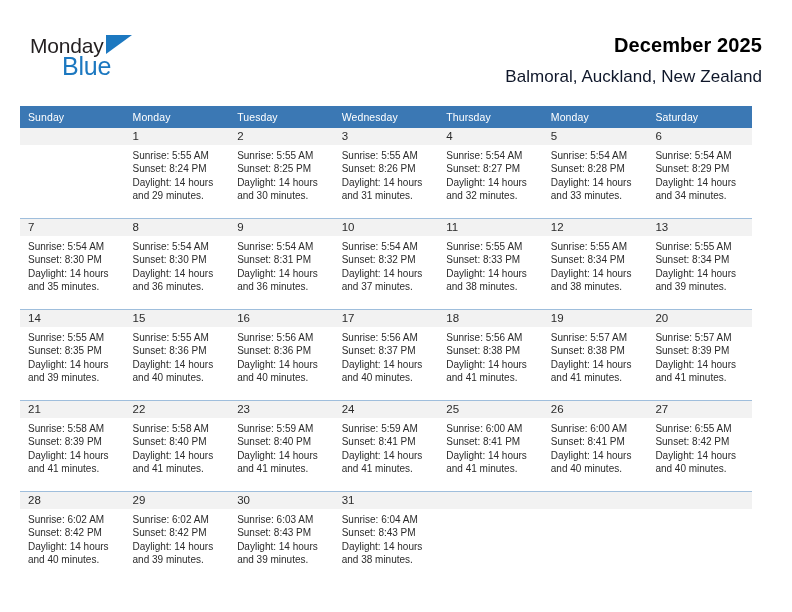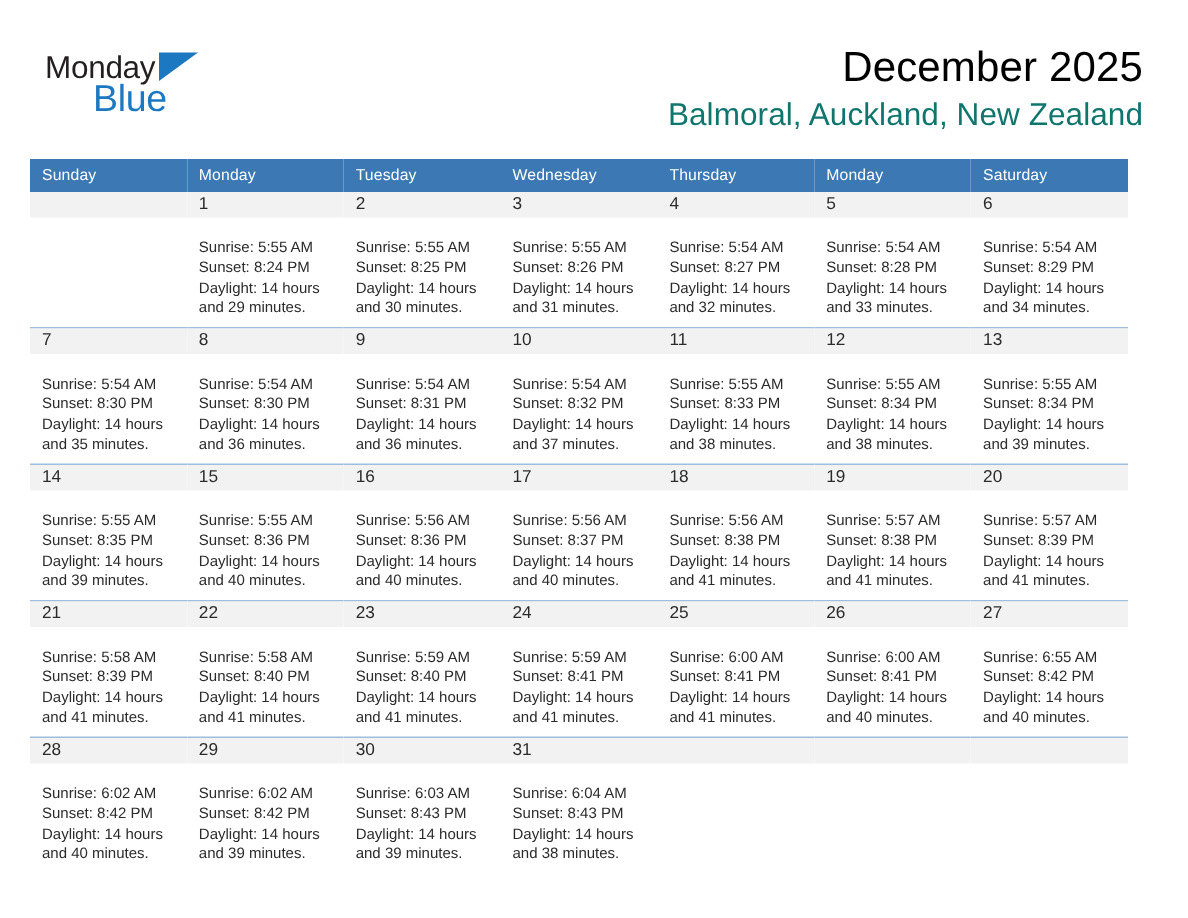--- a/index.html
+++ b/index.html
@@ -68,30 +68,30 @@
     font-family: "Liberation Sans", sans-serif;
   }
 
   .title-block {
     position: absolute;
     right: 0px;
     top: 0px;
     text-align: right;
   }
   .title-main {
-    font-size: 28px;
+    font-size: 20px;
     line-height: 34px;
     color: #000000;
-    font-weight: normal;
+    font-weight: bold;
     letter-spacing: 0.1px;
   }
   .title-sub {
-    font-size: 21px;
+    font-size: 17px;
     line-height: 20px;
-    color: #0f766e;
+    color: #0f172a;
     margin-top: 5px;
     letter-spacing: 0.05px;
   }
 
   
   .calendar {
     position: absolute;
     left: 20px;
     top: 106px;
     width: 732px;
@@ -138,21 +138,20 @@
 
   .cell.empty .daynum {
     background: #f2f2f2;
   }
 
   .details {
     padding: 4px 6px 0 8px;
     font-size: 10px;
     line-height: 13.4px;
     color: #2b2b2b;
-    margin-top: 10px;
   }
   .details div {
     white-space: nowrap;
   }
 
   
   tr.week > td {
     border-top: 1px solid #9fbedc;
   }
   tr.week.first > td {

